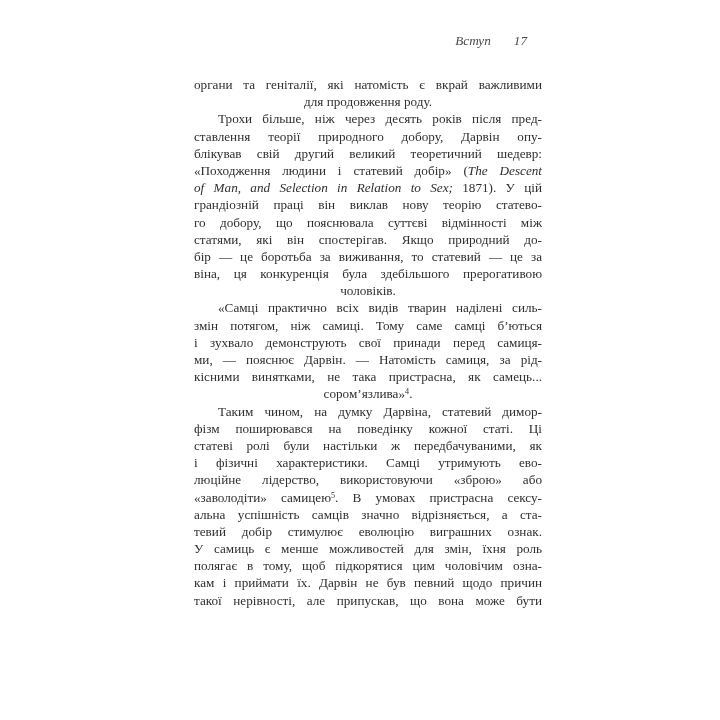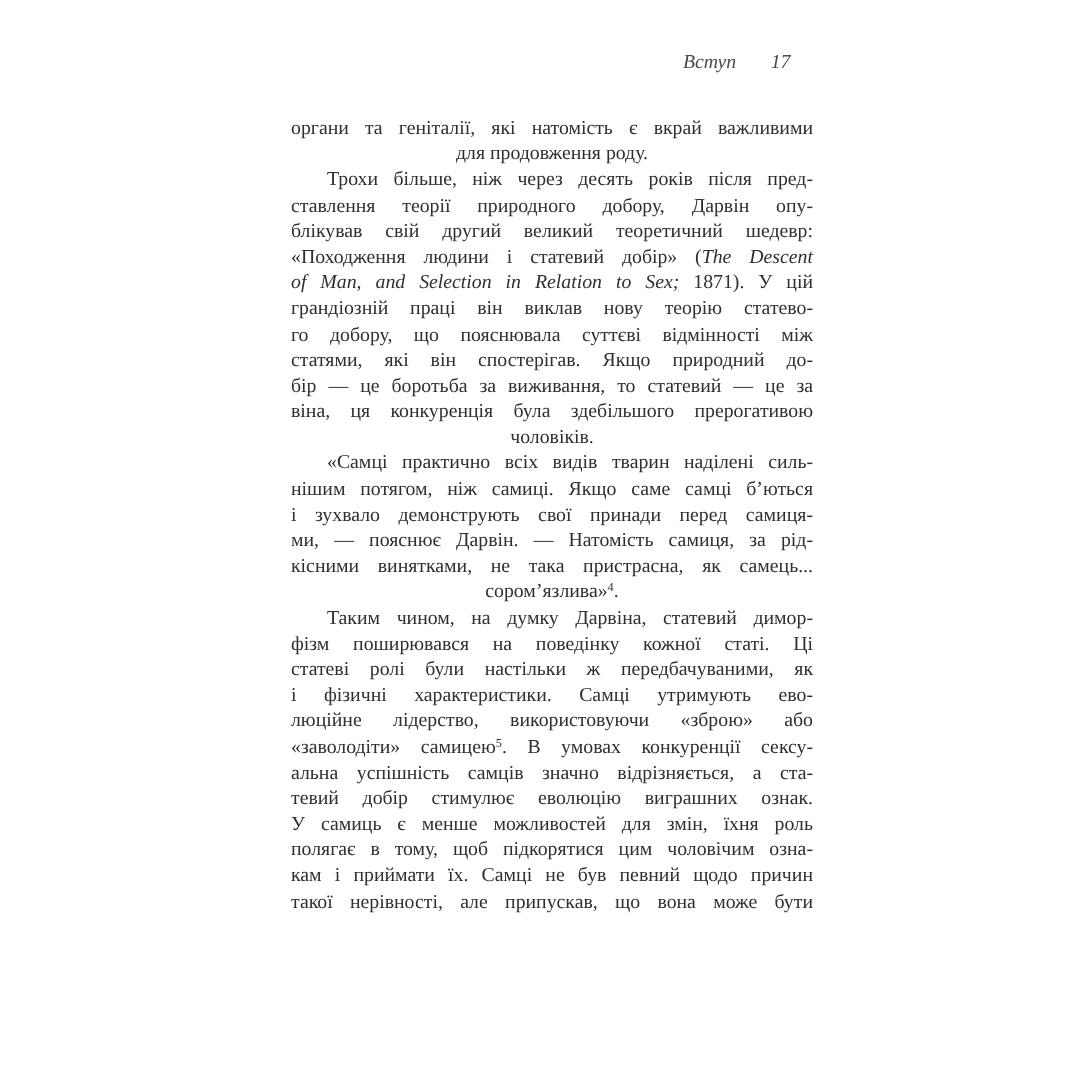--- a/index.html
+++ b/index.html
@@ -77,32 +77,32 @@
       <div class="line just"><span>блікував свій другий великий теоретичний шедевр:</span></div>
       <div class="line just"><span>«Походження людини і статевий добір» (</span><span class="it">The Descent</span></div>
       <div class="line just"><span class="it">of Man, and Selection in Relation to Sex;</span><span> 1871). У цій</span></div>
       <div class="line just"><span>грандіозній праці він виклав нову теорію статево-</span></div>
       <div class="line just"><span>го добору, що пояснювала суттєві відмінності між</span></div>
       <div class="line just"><span>статями, які він спостерігав. Якщо природний до-</span></div>
       <div class="line just"><span>бір — це боротьба за виживання, то статевий — це за</span></div>
       <div class="line just"><span>віна, ця конкуренція була здебільшого прерогативою</span></div>
       <div class="line"><span>чоловіків.</span></div>
       <div class="line just indent"><span>«Самці практично всіх видів тварин наділені силь-</span></div>
-      <div class="line just"><span>нішим потягом, ніж самиці. Якщо саме самці б’ються</span></div>
+      <div class="line just"><span>змін потягом, ніж самиці. Тому саме самці б’ються</span></div>
       <div class="line just"><span>і зухвало демонструють свої принади перед самиця-</span></div>
       <div class="line just"><span>ми, — пояснює Дарвін. — Натомість самиця, за рід-</span></div>
       <div class="line just"><span>кісними винятками, не така пристрасна, як самець...</span></div>
       <div class="line"><span>сором’язлива»</span><span class="sup">4</span><span>.</span></div>
       <div class="line just indent"><span>Таким чином, на думку Дарвіна, статевий димор-</span></div>
       <div class="line just"><span>фізм поширювався на поведінку кожної статі. Ці</span></div>
       <div class="line just"><span>статеві ролі були настільки ж передбачуваними, як</span></div>
       <div class="line just"><span>і фізичні характеристики. Самці утримують ево-</span></div>
       <div class="line just"><span>люційне лідерство, використовуючи «зброю» або</span></div>
-      <div class="line just"><span>«заволодіти» самицею</span><span class="sup">5</span><span>. В умовах конкуренції сексу-</span></div>
+      <div class="line just"><span>«заволодіти» самицею</span><span class="sup">5</span><span>. В умовах пристрасна сексу-</span></div>
       <div class="line just"><span>альна успішність самців значно відрізняється, а ста-</span></div>
       <div class="line just"><span>тевий добір стимулює еволюцію виграшних ознак.</span></div>
       <div class="line just"><span>У самиць є менше можливостей для змін, їхня роль</span></div>
       <div class="line just"><span>полягає в тому, щоб підкорятися цим чоловічим озна-</span></div>
-      <div class="line just"><span>кам і приймати їх. Самці не був певний щодо причин</span></div>
+      <div class="line just"><span>кам і приймати їх. Дарвін не був певний щодо причин</span></div>
       <div class="line just"><span>такої нерівності, але припускав, що вона може бути</span></div>
     </div>
 
 </div>
 
 </body></html>

